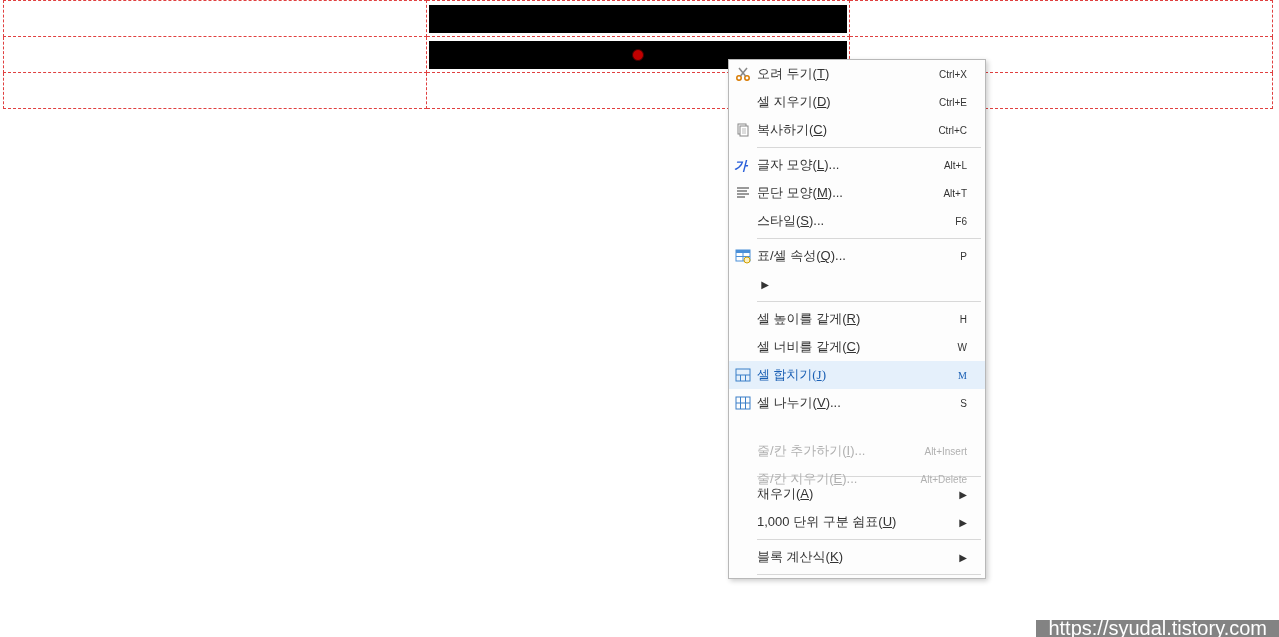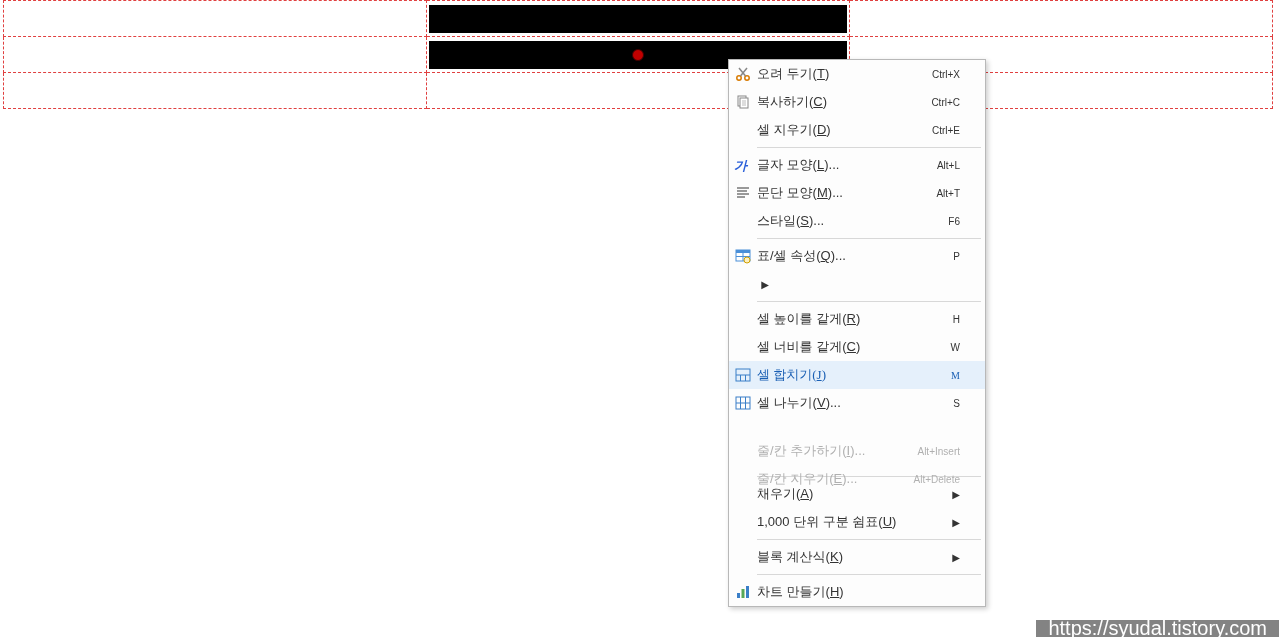--- a/index.html
+++ b/index.html
@@ -55,21 +55,21 @@
   left: 728px;
   width: 258px;
   background: #fdfdfd;
   border: 1px solid #b8b8b8;
   box-shadow: 2px 2px 5px rgba(0,0,0,0.2);
 }
 .menu-item {
   display: flex;
   align-items: center;
   height: 28px;
-  padding-right: 25px;
+  padding-right: 18px;
   cursor: default;
 }
 .menu-item .icon {
   width: 28px;
   display: flex;
   align-items: center;
   justify-content: center;
   flex-shrink: 0;
 }
 .menu-item .label {
@@ -157,37 +157,37 @@
           <circle cx="4" cy="12" r="2.2" fill="none" stroke="#d87a00" stroke-width="1.5"></circle>
           <circle cx="12" cy="12" r="2.2" fill="none" stroke="#d87a00" stroke-width="1.5"></circle>
           <line x1="5.5" y1="10" x2="12" y2="2" stroke="#888" stroke-width="1.5"></line>
           <line x1="10.5" y1="10" x2="4" y2="2" stroke="#888" stroke-width="1.5"></line>
         </svg>
       </span>
       <span class="label"><span>오려 두기(</span><u>T</u><span>)</span></span>
       <span class="shortcut">Ctrl+X</span>
     </div>
     <div class="menu-item">
+      <span class="icon"></span>
+      <span class="label"><span>셀 지우기(</span><u>D</u><span>)</span></span>
+      <span class="shortcut">Ctrl+E</span>
+    </div>
+    <div class="menu-item">
       <span class="icon">
         <svg width="16" height="16" viewBox="0 0 16 16">
           <rect x="3" y="2" width="8" height="10" fill="#fff" stroke="#888"></rect>
           <rect x="5" y="4" width="8" height="10" fill="#fff" stroke="#888"></rect>
           <line x1="7" y1="7" x2="11" y2="7" stroke="#bbb"></line>
           <line x1="7" y1="9" x2="11" y2="9" stroke="#bbb"></line>
           <line x1="7" y1="11" x2="11" y2="11" stroke="#bbb"></line>
         </svg>
       </span>
       <span class="label"><span>복사하기(</span><u>C</u><span>)</span></span>
       <span class="shortcut">Ctrl+C</span>
     </div>
-    <div class="menu-item">
-      <span class="icon"></span>
-      <span class="label"><span>셀 지우기(</span><u>D</u><span>)</span></span>
-      <span class="shortcut">Ctrl+E</span>
-    </div>
     <div class="menu-separator"></div>
     <div class="menu-item">
       <span class="icon">
         <svg width="18" height="14" viewBox="0 0 18 14">
           <text x="0" y="12" font-size="13" font-weight="bold" font-style="italic" fill="#2a5fd8" font-family="serif">가</text>
         </svg>
       </span>
       <span class="label"><span>글자 모양(</span><u>L</u><span>)...</span></span>
       <span class="shortcut">Alt+L</span>
     </div>
@@ -282,27 +282,17 @@
       <span class="label"><span>1,000 단위 구분 쉼표(</span><u>U</u><span>)</span></span>
       <span class="arrow">▶</span>
     </div>
     <div class="menu-separator"></div>
     <div class="menu-item">
       <span class="icon"></span>
       <span class="label"><span>블록 계산식(</span><u>K</u><span>)</span></span>
       <span class="arrow">▶</span>
     </div>
     <div class="menu-separator"></div>
-    <div class="menu-item">
-      <span class="icon">
-        <svg width="16" height="14" viewBox="0 0 16 14">
-          <rect x="2" y="8" width="3" height="5" fill="#3a7fc8"></rect>
-          <rect x="6.5" y="4" width="3" height="9" fill="#58a858"></rect>
-          <rect x="11" y="1" width="3" height="12" fill="#3a7fc8"></rect>
-        </svg>
-      </span>
-      <span class="label"><span>차트 만들기(</span><u>H</u><span>)</span></span>
-    </div>
   </div>
 
 <div class="watermark">
   <span>https://syudal.tistory.com</span>
 </div>
 
 </body></html>

